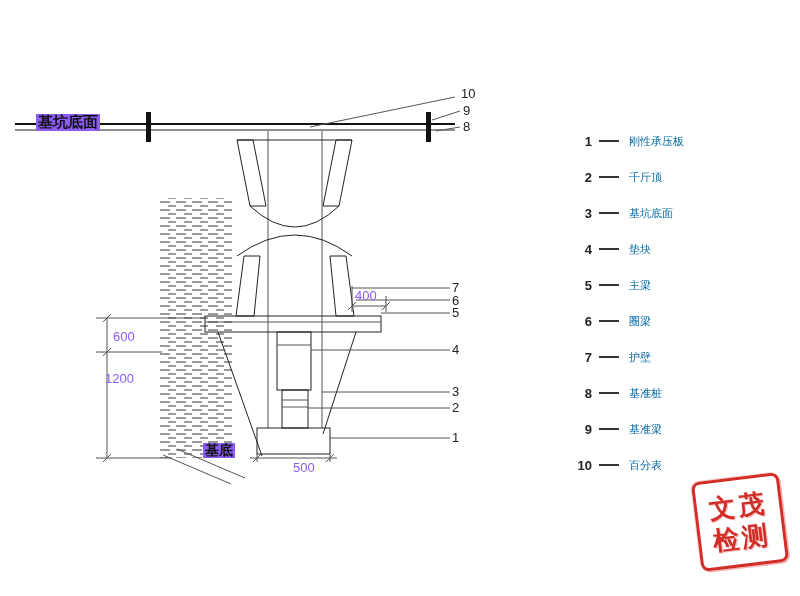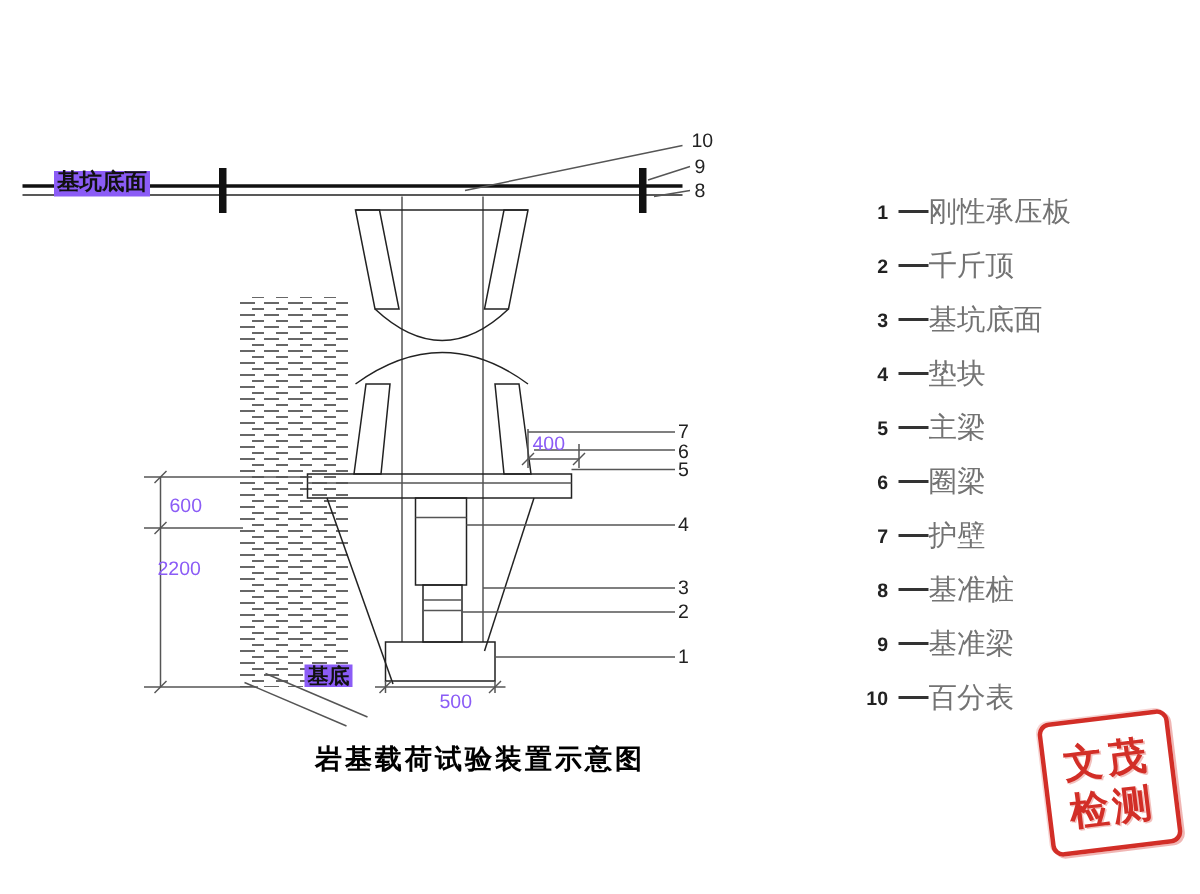--- a/index.html
+++ b/index.html
@@ -9,21 +9,21 @@
   }
   .abs{position:absolute;white-space:nowrap;}
   .lbl{font-size:15px;font-weight:bold;background:#8b5cf6;padding:0 2px;line-height:1.1;}
   .num{font-size:13px;line-height:1;color:#222;}
   .dim{font-size:13px;line-height:1;color:#8b5cf6;}
   .title{font-size:18px;font-weight:bold;letter-spacing:2px;text-align:center;color:#000;}
   .legend{position:absolute;left:566px;top:123px;}
   .legend-row{display:flex;align-items:center;height:36px;}
   .legend-no{width:26px;text-align:right;font-size:13px;font-weight:bold;color:#222;}
   .legend-dash{display:inline-block;width:20px;height:0;border-top:2px solid #333;margin-left:7px;}
-  .legend-label{font-size:19px;color:#737373;}
+  .legend-label{margin-left:10px;font-size:11px;color:#0369a1;}
   .stamp{
     position:absolute;left:696px;top:477px;width:82px;height:84px;
     border:3px solid #d0231c;border-radius:8px;
     transform:rotate(-7deg);
     display:flex;flex-direction:column;align-items:center;justify-content:center;
     color:#d0231c;font-weight:bold;font-size:26px;line-height:1.25;letter-spacing:3px;
     box-shadow:1.5px 1.5px 0 rgba(208,35,28,.35), -1px -1px 0 rgba(208,35,28,.2);
     text-shadow:1px 1px 0 rgba(208,35,28,.3);
     opacity:.95;
   }
@@ -160,24 +160,23 @@
   <div class="abs num" style="left:452px;top:281px">7</div>
   <div class="abs num" style="left:452px;top:294px">6</div>
   <div class="abs num" style="left:452px;top:306px">5</div>
   <div class="abs num" style="left:452px;top:343px">4</div>
   <div class="abs num" style="left:452px;top:385px">3</div>
   <div class="abs num" style="left:452px;top:401px">2</div>
   <div class="abs num" style="left:452px;top:431px">1</div>
 
   <div class="abs dim" style="left:355px;top:289px">400</div>
   <div class="abs dim" style="left:113px;top:330px">600</div>
-  <div class="abs dim" style="left:105px;top:372px">2200</div>
+  <div class="abs dim" style="left:105px;top:372px">1200</div>
   <div class="abs dim" style="left:293px;top:461px">500</div>
 
-  <div class="abs title" style="left:170px;top:494px;width:300px">岩基载荷试验装置示意图</div>
 
   <div class="legend">
     <div class="legend-row">
       <span class="legend-no">1</span>
       <span class="legend-dash"></span>
       <span class="legend-label">刚性承压板</span>
     </div>
     <div class="legend-row">
       <span class="legend-no">2</span>
       <span class="legend-dash"></span>

